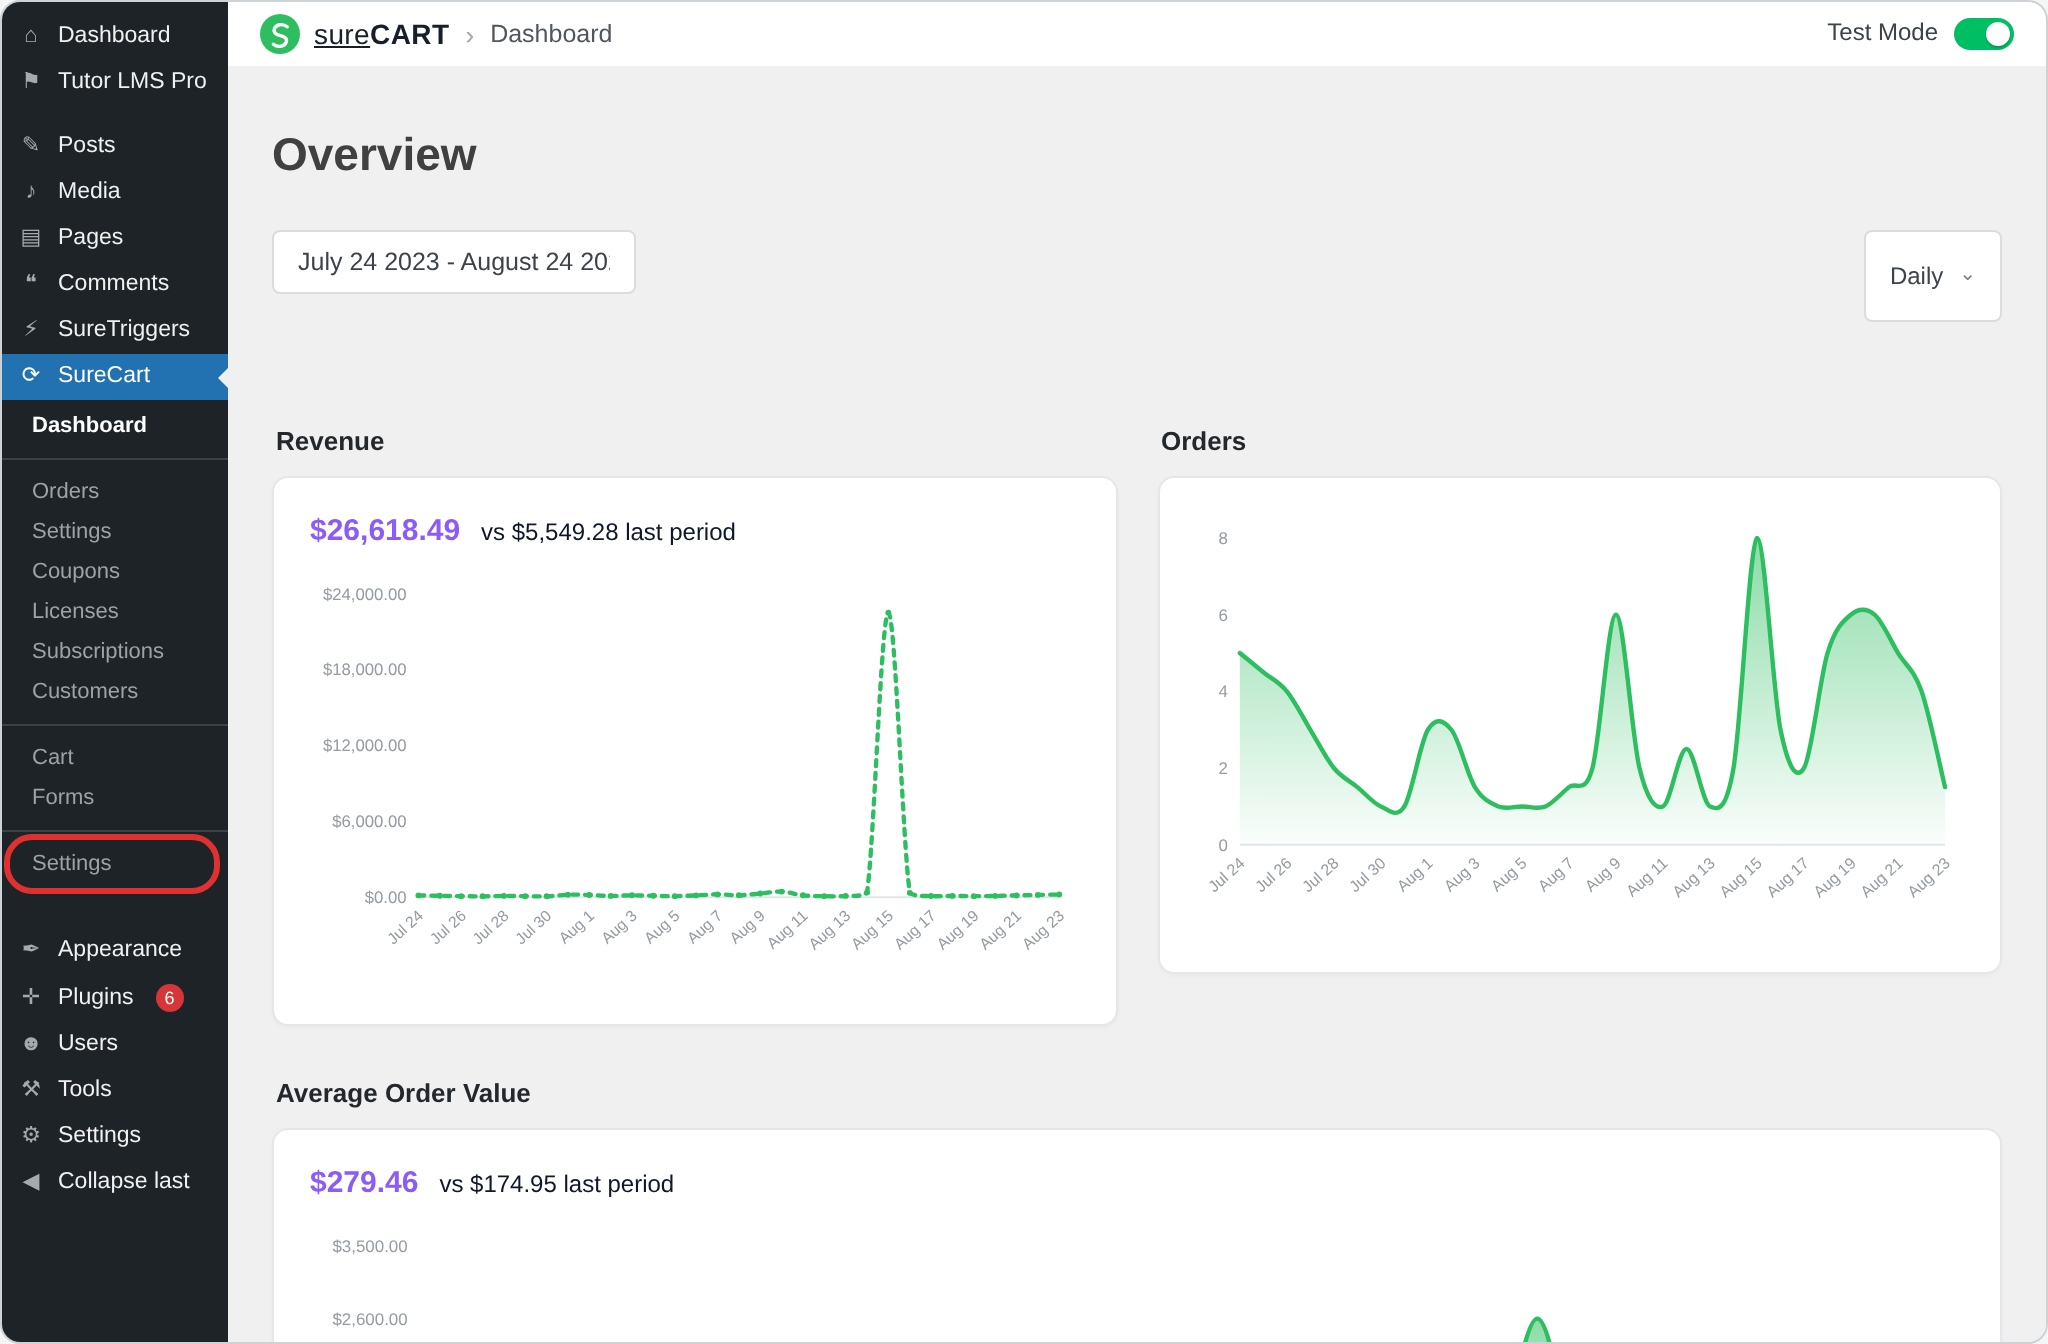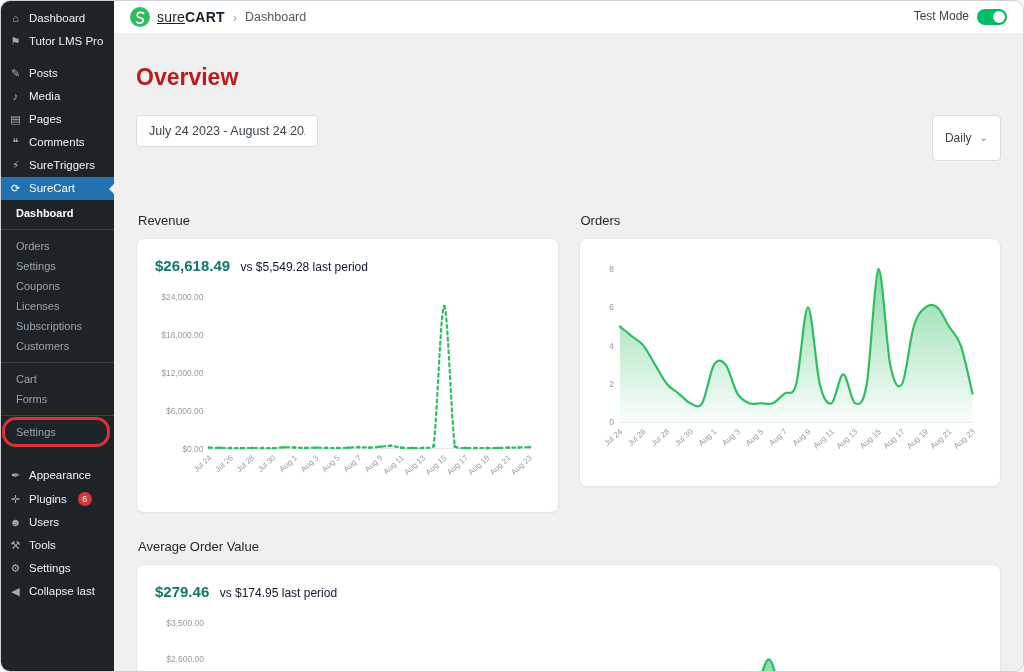--- a/index.html
+++ b/index.html
@@ -80,42 +80,42 @@
   }
   .toggle .knob{
     position:absolute;right:2px;top:2px;width:12px;height:12px;border-radius:50%;
     background:#fff;box-shadow:0 1px 1px rgba(0,0,0,.2);
   }
   
   .content{
     flex:1;background:#f0f0f1;overflow:hidden;padding:28px 22px 0 22px;
     position:relative;
   }
-  h1.page-title{font-size:23px;font-weight:700;color:#b91c1c;margin:2px 0 24px;}
+  h1.page-title{font-size:23px;font-weight:700;color:#404040;margin:2px 0 24px;}
   .controls{display:flex;justify-content:space-between;align-items:flex-start;margin-bottom:52px;}
   .date-input{
     width:182px;background:#fff;border:1px solid #dcdcde;border-radius:4px;
     padding:8px 12px;font-size:12.5px;color:#3c434a;
     font-family:"Liberation Sans","DejaVu Sans",sans-serif;
   }
   .interval-btn{
     display:inline-flex;align-items:center;gap:8px;background:#fff;
     border:1px solid #dcdcde;border-radius:4px;padding:15px 12px;
     font-size:12px;color:#3c434a;cursor:pointer;
     font-family:"Liberation Sans","DejaVu Sans",sans-serif;
   }
   .interval-btn .caret{font-size:10px;color:#7a8087;line-height:6px;}
   .charts{display:grid;grid-template-columns:1fr 1fr;gap:20px;margin-bottom:26px;}
-  .sec-title{font-size:13px;font-weight:400;color:#23282d;margin:0 0 10px 2px;}
+  .sec-title{font-size:13px;font-weight:700;color:#23282d;margin:0 0 10px 2px;}
   .card{
     background:#fff;border:1px solid #e4e6ea;border-radius:8px;
     padding:18px;box-shadow:0 1px 2px rgba(16,24,40,.03);
   }
   .headline-row{margin-bottom:10px;}
-  .headline{font-size:15px;font-weight:600;color:#0f766e;}
+  .headline{font-size:15px;font-weight:600;color:#8b5cf6;}
   .comparison{font-size:12px;color:#0f172a;margin-left:6px;}
   svg.chart{width:100%;display:block;font-family:"Liberation Sans","DejaVu Sans",sans-serif;}
   .aov-section{margin-bottom:0;}
 </style>
 </head>
 <body>
 
 <div class="frame">
 
   <aside class="sidebar">

